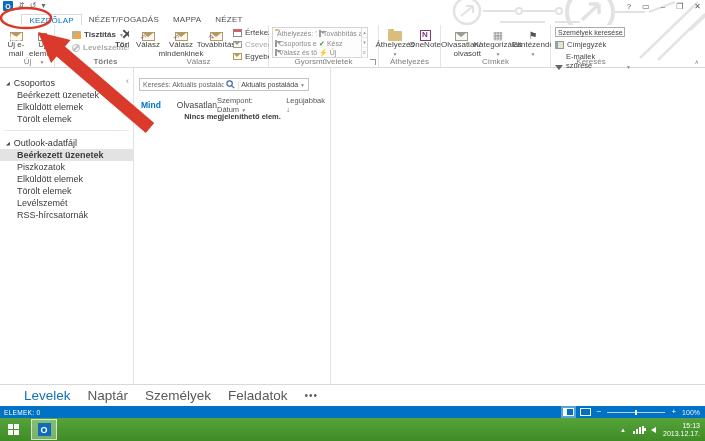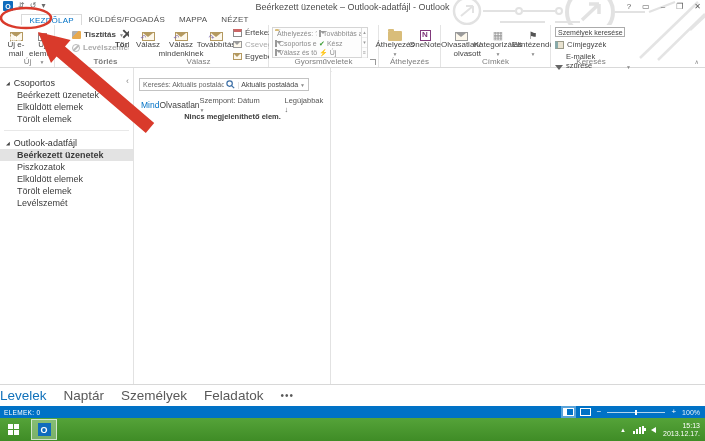--- a/index.html
+++ b/index.html
@@ -75,28 +75,28 @@
   .fp-i{ height:12px; line-height:12px; padding-left:17px; color:#3c3c3c; white-space:nowrap; }
   .fp-div{ border-top:1px solid #e8e8e8; margin:5px 4px 5px 4px; }
   .fp-sel{ background:#e3e3e3; font-weight:bold; }
   .pane-top-line{ position:absolute; top:71px; left:135px; right:0; height:1px; background:#ececec; }
   .msglist{ position:absolute; top:68px; left:135px; width:196px; height:316px; background:#fff; border-right:1px solid #e2e2e2; }
   .searchbox{ position:absolute; top:10px; left:4px; width:170px; height:13px; border:1px solid #c3c3c3; background:#fff; display:flex; align-items:center; font-size:7px; color:#666; padding:0 3px; gap:2px; }
   .searchbox .hint{ flex:1; white-space:nowrap; overflow:hidden; }
   .sep{ color:#ccc; }
   .scope{ color:#444; white-space:nowrap; }
   .filterrow{ position:absolute; top:28px; left:6px; right:5px; display:flex; align-items:center; font-size:8.5px; }
-  .f-all{ color:#0072c6; margin-right:0; }
+  .f-all{ color:#0072c6; margin-right:16px;font-weight:bold; }
   .f-unread{ color:#444; }
   .sortlbl{ margin-left:auto; font-size:7.5px; color:#555; }
   .sortord{ margin-left:24px; font-size:7.5px; color:#555; }
   .emptymsg{ position:absolute; top:44px; left:0; right:0; text-align:center; font-size:7.5px; font-weight:bold; color:#3a3a3a; }
   .readingpane{ position:absolute; top:68px; left:332px; right:0; height:316px; background:#fff; }
   
-  .navbar{ position:absolute; top:384px; left:0; right:0; height:22px; background:#fff; border-top:1px solid #d8d8d8; display:flex; align-items:center; padding-left:0; gap:17px; font-size:13.5px;text-align:center; }
+  .navbar{ position:absolute; top:384px; left:0; right:0; height:22px; background:#fff; border-top:1px solid #d8d8d8; display:flex; align-items:center; padding-left:24px; gap:17px; font-size:13.5px;text-align:center; }
   .nav-active{ color:#1071ba; }
   .nav-i{ color:#595959; }
   .nav-more{ color:#595959; font-size:10px; letter-spacing:1px; }
   
   .statusbar{ position:absolute; top:406px; left:0; right:0; height:12px; background:#0072c6; color:#fff; display:flex; align-items:center; font-size:6.5px; }
   .sb-count{ padding-left:4px; letter-spacing:.3px; }
   .sb-right{ margin-left:auto; display:flex; align-items:center; gap:6px; padding-right:5px; }
   .viewic{ width:11px; height:8px; border:1px solid #fff; position:relative; }
   .viewic.withpane::before{ content:""; position:absolute; left:0; top:0; bottom:0; width:3px; background:#fff; }
   .viewic.sel{ outline:2px solid rgba(255,255,255,.35); }
@@ -146,34 +146,33 @@
     </g>
   </svg>
 
   <div class="titlebar">
     <div class="qat">
       <span class="ic-outlook"></span>
       <span class="qicon">⇵</span>
       <span class="qicon">↺</span>
       <span class="qicon">▾</span>
     </div>
-    <div class="win-title">Beérkezett üzenetek – Outlook-adatfájl - Outlook</div>
     <div class="winctrls">
       <span>?</span>
       <span>▭</span>
       <span>–</span>
       <span>❐</span>
       <span>✕</span>
     </div>
   </div>
 
   <div class="tabrow">
     <div class="tab tab-file">FÁJL</div>
     <div class="tab tab-active">KEZDŐLAP</div>
-    <div class="tab">KÜLDÉS/FOGADÁS</div>
+    <div class="tab">NÉZET/FOGADÁS</div>
     <div class="tab">MAPPA</div>
     <div class="tab">NÉZET</div>
   </div>
 
   <div class="ribbon">
 
     <div class="g" style="left:1px;width:54px;">
       <div class="bb" style="left:0;">
         <span class="ibox">
             <span class="env"></span>
@@ -365,20 +364,21 @@
     <div class="fp-div"></div>
     <div class="fp-h">
       <span class="tri">◢</span>
       <span>Outlook-adatfájl</span>
     </div>
     <div class="fp-i fp-sel">Beérkezett üzenetek</div>
     <div class="fp-i">Piszkozatok</div>
     <div class="fp-i">Elküldött elemek</div>
     <div class="fp-i">Törölt elemek</div>
     <div class="fp-i">Levélszemét</div>
+    <div class="fp-i">RSS-hírcsatornák</div>
   </div>
 
   <div class="pane-top-line"></div>
 
   <div class="msglist">
     <div class="searchbox">
       <span class="hint">Keresés: Aktuális postaláda (Ctrl+E)</span>
       <svg width="9" height="9" viewBox="0 0 9 9">
         <circle cx="3.6" cy="3.6" r="2.7" fill="none" stroke="#3b6ea5" stroke-width="1.2"></circle>
         <line x1="5.8" y1="5.8" x2="8.2" y2="8.2" stroke="#3b6ea5" stroke-width="1.2"></line>

